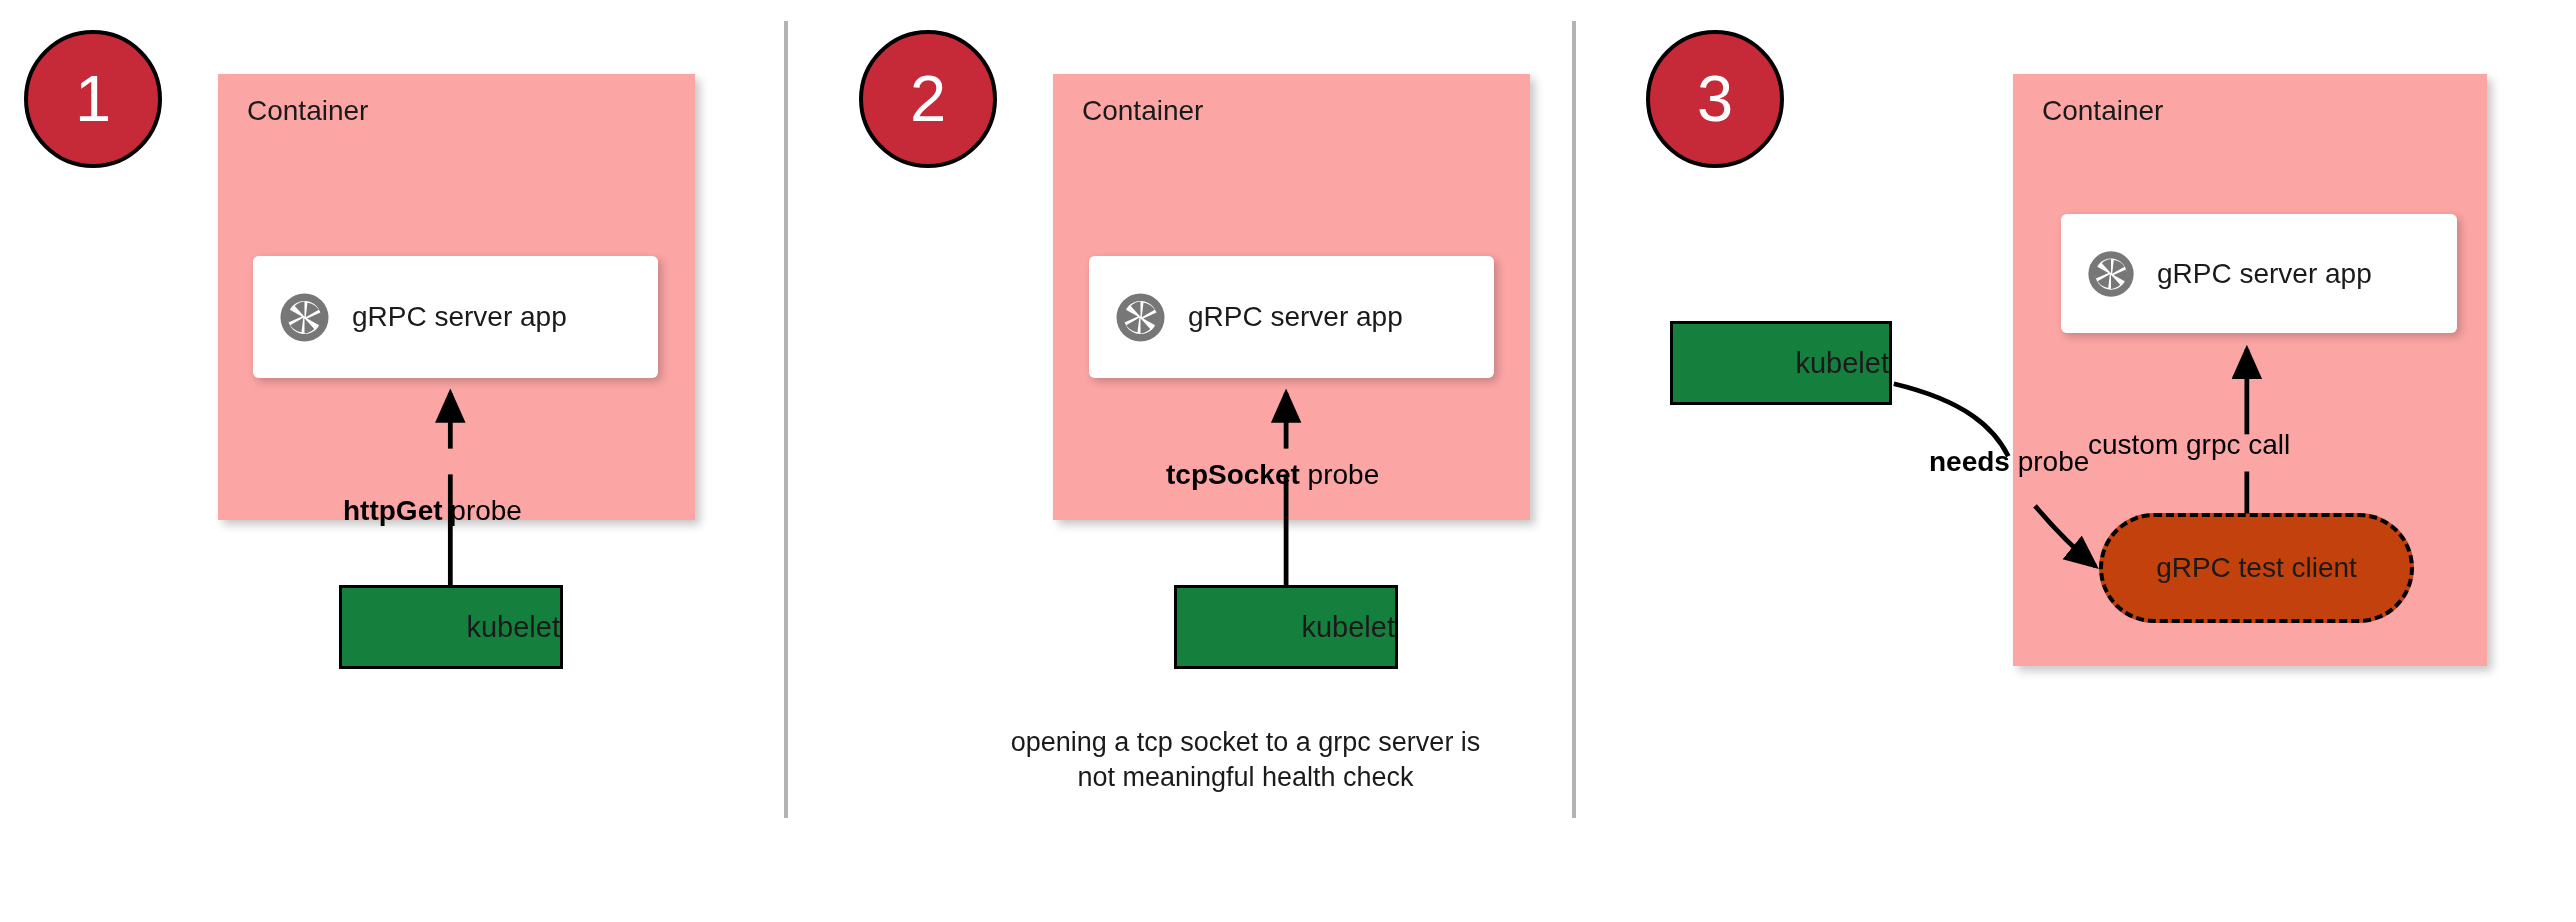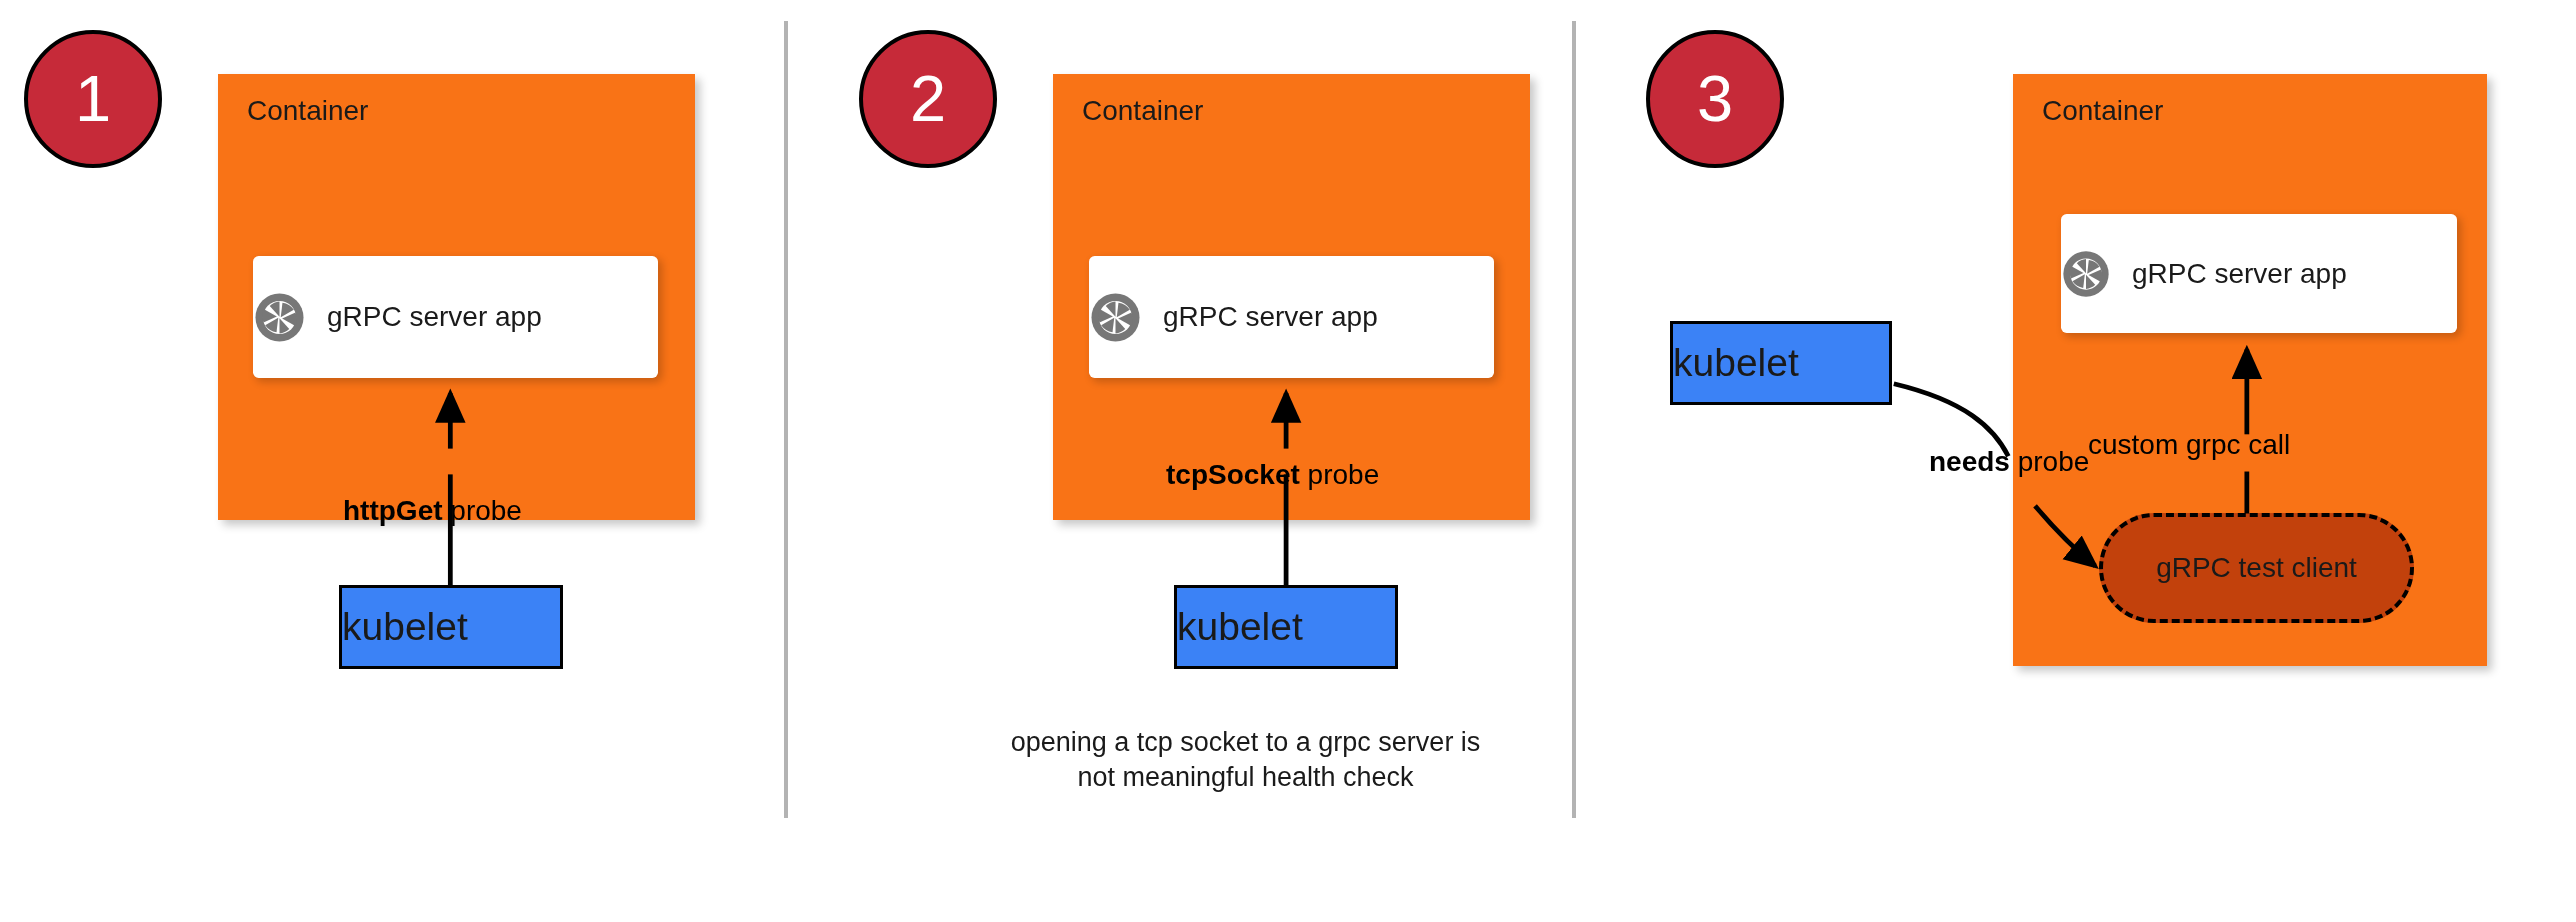--- a/index.html
+++ b/index.html
@@ -51,21 +51,21 @@
     text-align: center;
     font-weight: 400;
   }
   .step-badge.b1 { left: 24px;   top: 30px; }
   .step-badge.b2 { left: 859px;  top: 30px; }
   .step-badge.b3 { left: 1646px; top: 30px; }
 
   
   .container-box {
     position: absolute;
-    background: #f97316;
+    background: #fca5a5;
     box-shadow: 4.8px 4.8px 8.6px rgba(0,0,0,0.22);
   }
   .container-label {
     position: absolute;
     left: 29px;
     top: 21px;
     font-size: 28px;
     color: #1a1a1a;
     white-space: nowrap;
   }
@@ -75,46 +75,47 @@
 
   
   .app-card {
     position: absolute;
     background: #ffffff;
     border-radius: 5.7px;
     box-shadow: 3.8px 3.8px 8.6px rgba(0,0,0,0.20);
     display: flex;
     align-items: center;
     box-sizing: border-box;
+    padding-left: 25px;
   }
   .app-card .app-label {
     font-size: 28px;
     color: #1a1a1a;
     margin-left: 21px;
     white-space: nowrap;
   }
   .a1 { left: 253px;  top: 256px; width: 405px; height: 122px; }
   .a2 { left: 1089px; top: 256px; width: 405px; height: 122px; }
   .a3 { left: 2061px; top: 214px; width: 396px; height: 119px; }
 
   .grpc-icon { width: 53px; height: 53px; display: block; flex: 0 0 auto; }
   .a3 .grpc-icon { width: 50px; height: 50px; }
 
   
   .kubelet-box {
     position: absolute;
-    background: #3b82f6;
+    background: #15803d;
     border: 3.8px solid #000000;
     box-sizing: border-box;
     text-align: center;
-    font-size: 39px;
+    font-size: 29px;
     color: #1a1a1a;
     display: flex;
     align-items: center;
-    justify-content: flex-start;
+    justify-content: flex-end;
   }
   .k1 { left: 339px;  top: 585px; width: 224px; height: 84px; }
   .k2 { left: 1174px; top: 585px; width: 224px; height: 84px; }
   .k3 { left: 1670px; top: 321px; width: 222px; height: 84px; }
 
   
   .dashed-pill {
     position: absolute;
     left: 2099px;
     top: 513px;

